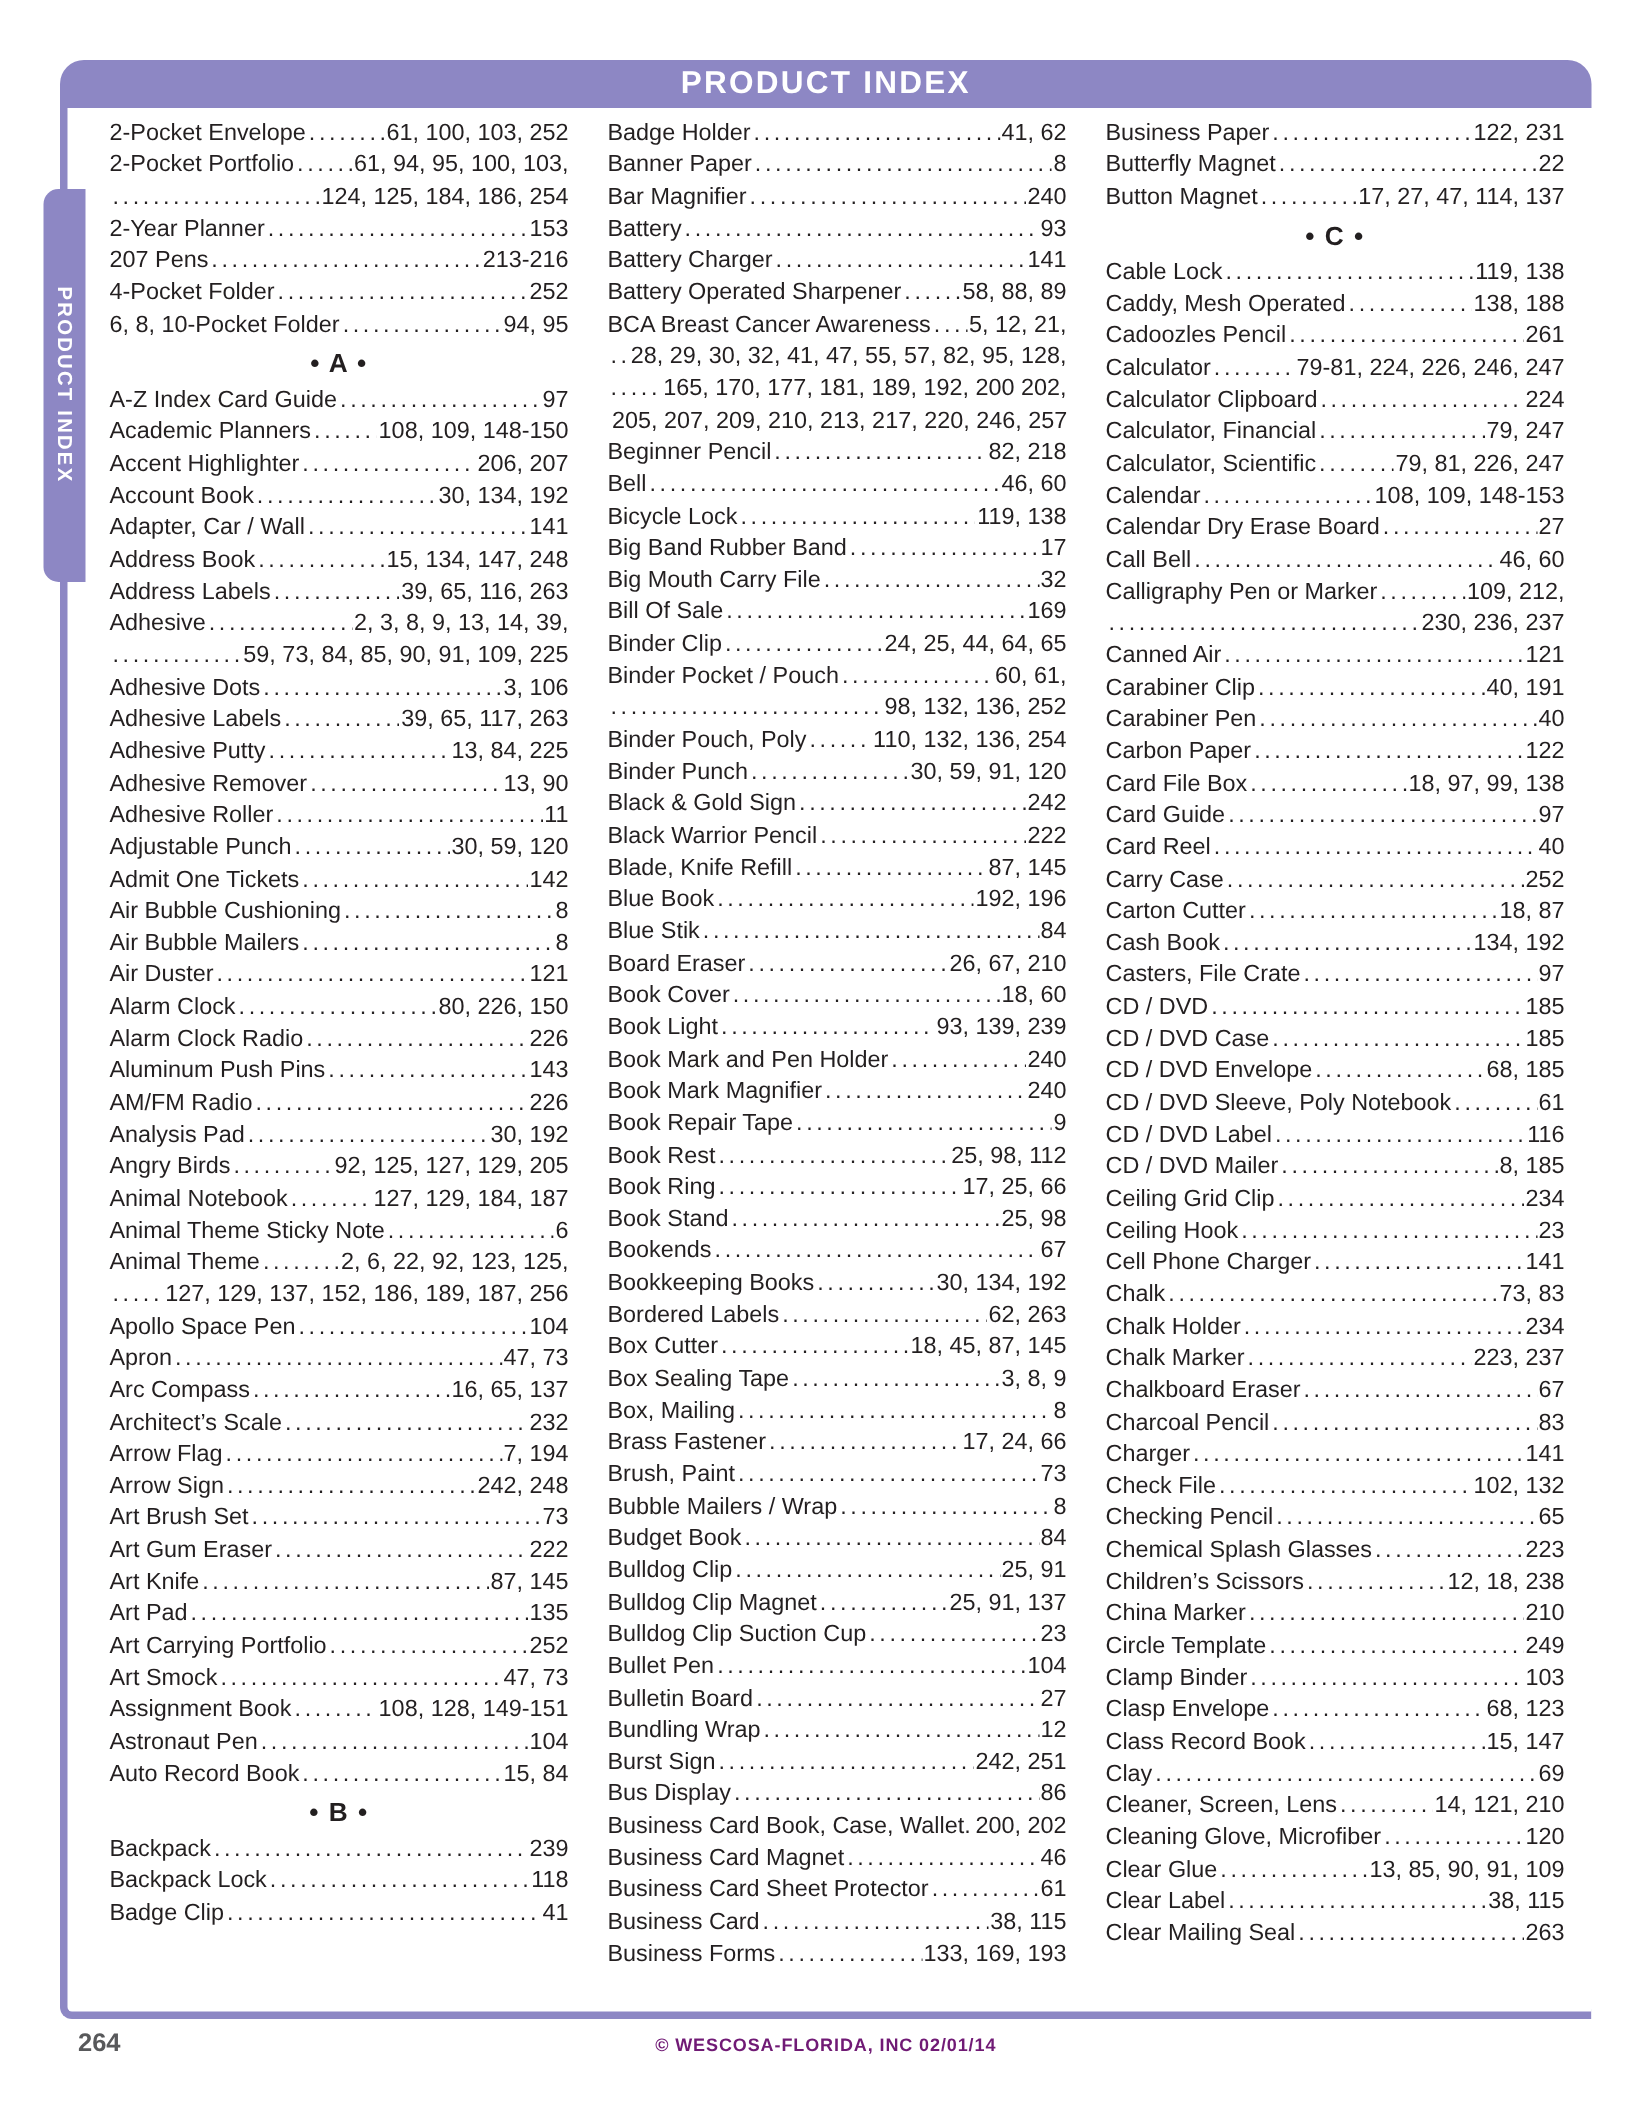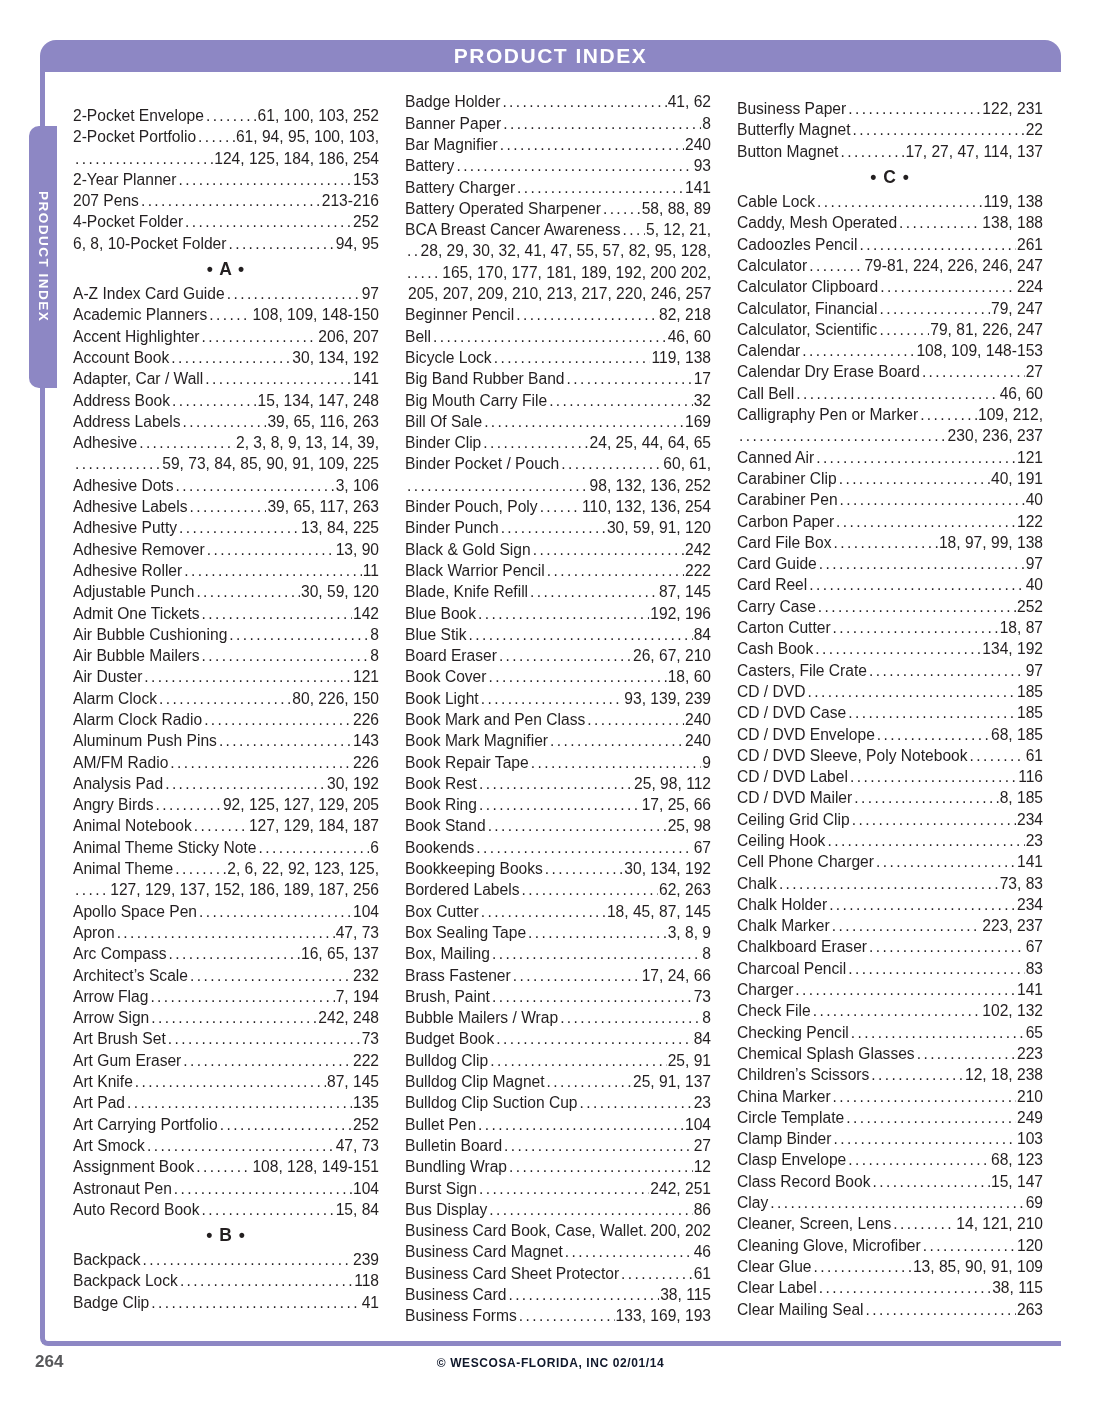--- a/index.html
+++ b/index.html
@@ -24,46 +24,46 @@
     position:absolute;left:29px;top:126px;width:28px;height:262px;
     background:#8d87c4;border-radius:10px 0 0 10px;
     display:flex;align-items:center;justify-content:center;
   }
   .side-tab span{
     writing-mode:vertical-rl;color:#ffffff;font-weight:bold;
     font-size:13.5px;letter-spacing:1.5px;white-space:nowrap;
   }
   .columns{
     position:absolute;left:47px;top:78px;width:1006px;height:1262px;
-    display:flex;gap:26px;padding-left:26px;padding-right:10px;box-sizing:border-box;align-items:center;
+    display:flex;gap:26px;padding-left:26px;padding-right:10px;box-sizing:border-box;
   }
   .col{flex:1;min-width:0;}
   .row{
     display:flex;align-items:baseline;line-height:21.3px;font-size:15.6px;
   }
   .lbl{white-space:nowrap;flex:0 0 auto;}
   .dots{
     flex:1 1 auto;overflow:hidden;white-space:nowrap;
     letter-spacing:2.4px;margin:0 1px 0 2px;
   }
   .dots::after{
     content:"........................................................................................";
   }
   .pgs{white-space:nowrap;flex:0 0 auto;text-align:right;}
   .sec{
     text-align:center;font-weight:bold;font-size:17.5px;
     height:29px;line-height:30px;letter-spacing:1px;
   }
   .page-num{
-    position:absolute;left:35px;top:1352px;
+    position:absolute;left:52px;top:1352px;
     font-weight:bold;font-size:17px;color:#58595b;
   }
   .copyright{
     position:absolute;left:40px;top:1356px;width:1021px;text-align:center;
-    color:#0f172a;font-size:12px;font-weight:bold;letter-spacing:0.6px;
+    color:#701a75;font-size:12px;font-weight:bold;letter-spacing:0.6px;
   }
 </style>
 </head>
 <body>
 
 <div class="header-bar">
   <span class="header-title">PRODUCT INDEX</span>
 </div>
 
 <div class="content-frame"></div>
@@ -487,21 +487,21 @@
         <span class="lbl">Book Cover</span>
         <span class="dots"></span>
         <span class="pgs">18, 60</span>
       </div>
       <div class="row">
         <span class="lbl">Book Light</span>
         <span class="dots"></span>
         <span class="pgs">93, 139, 239</span>
       </div>
       <div class="row">
-        <span class="lbl">Book Mark and Pen Class</span>
+        <span class="lbl">Book Mark and Pen Holder</span>
         <span class="dots"></span>
         <span class="pgs">240</span>
       </div>
       <div class="row">
         <span class="lbl">Book Mark Magnifier</span>
         <span class="dots"></span>
         <span class="pgs">240</span>
       </div>
       <div class="row">
         <span class="lbl">Book Repair Tape</span>

